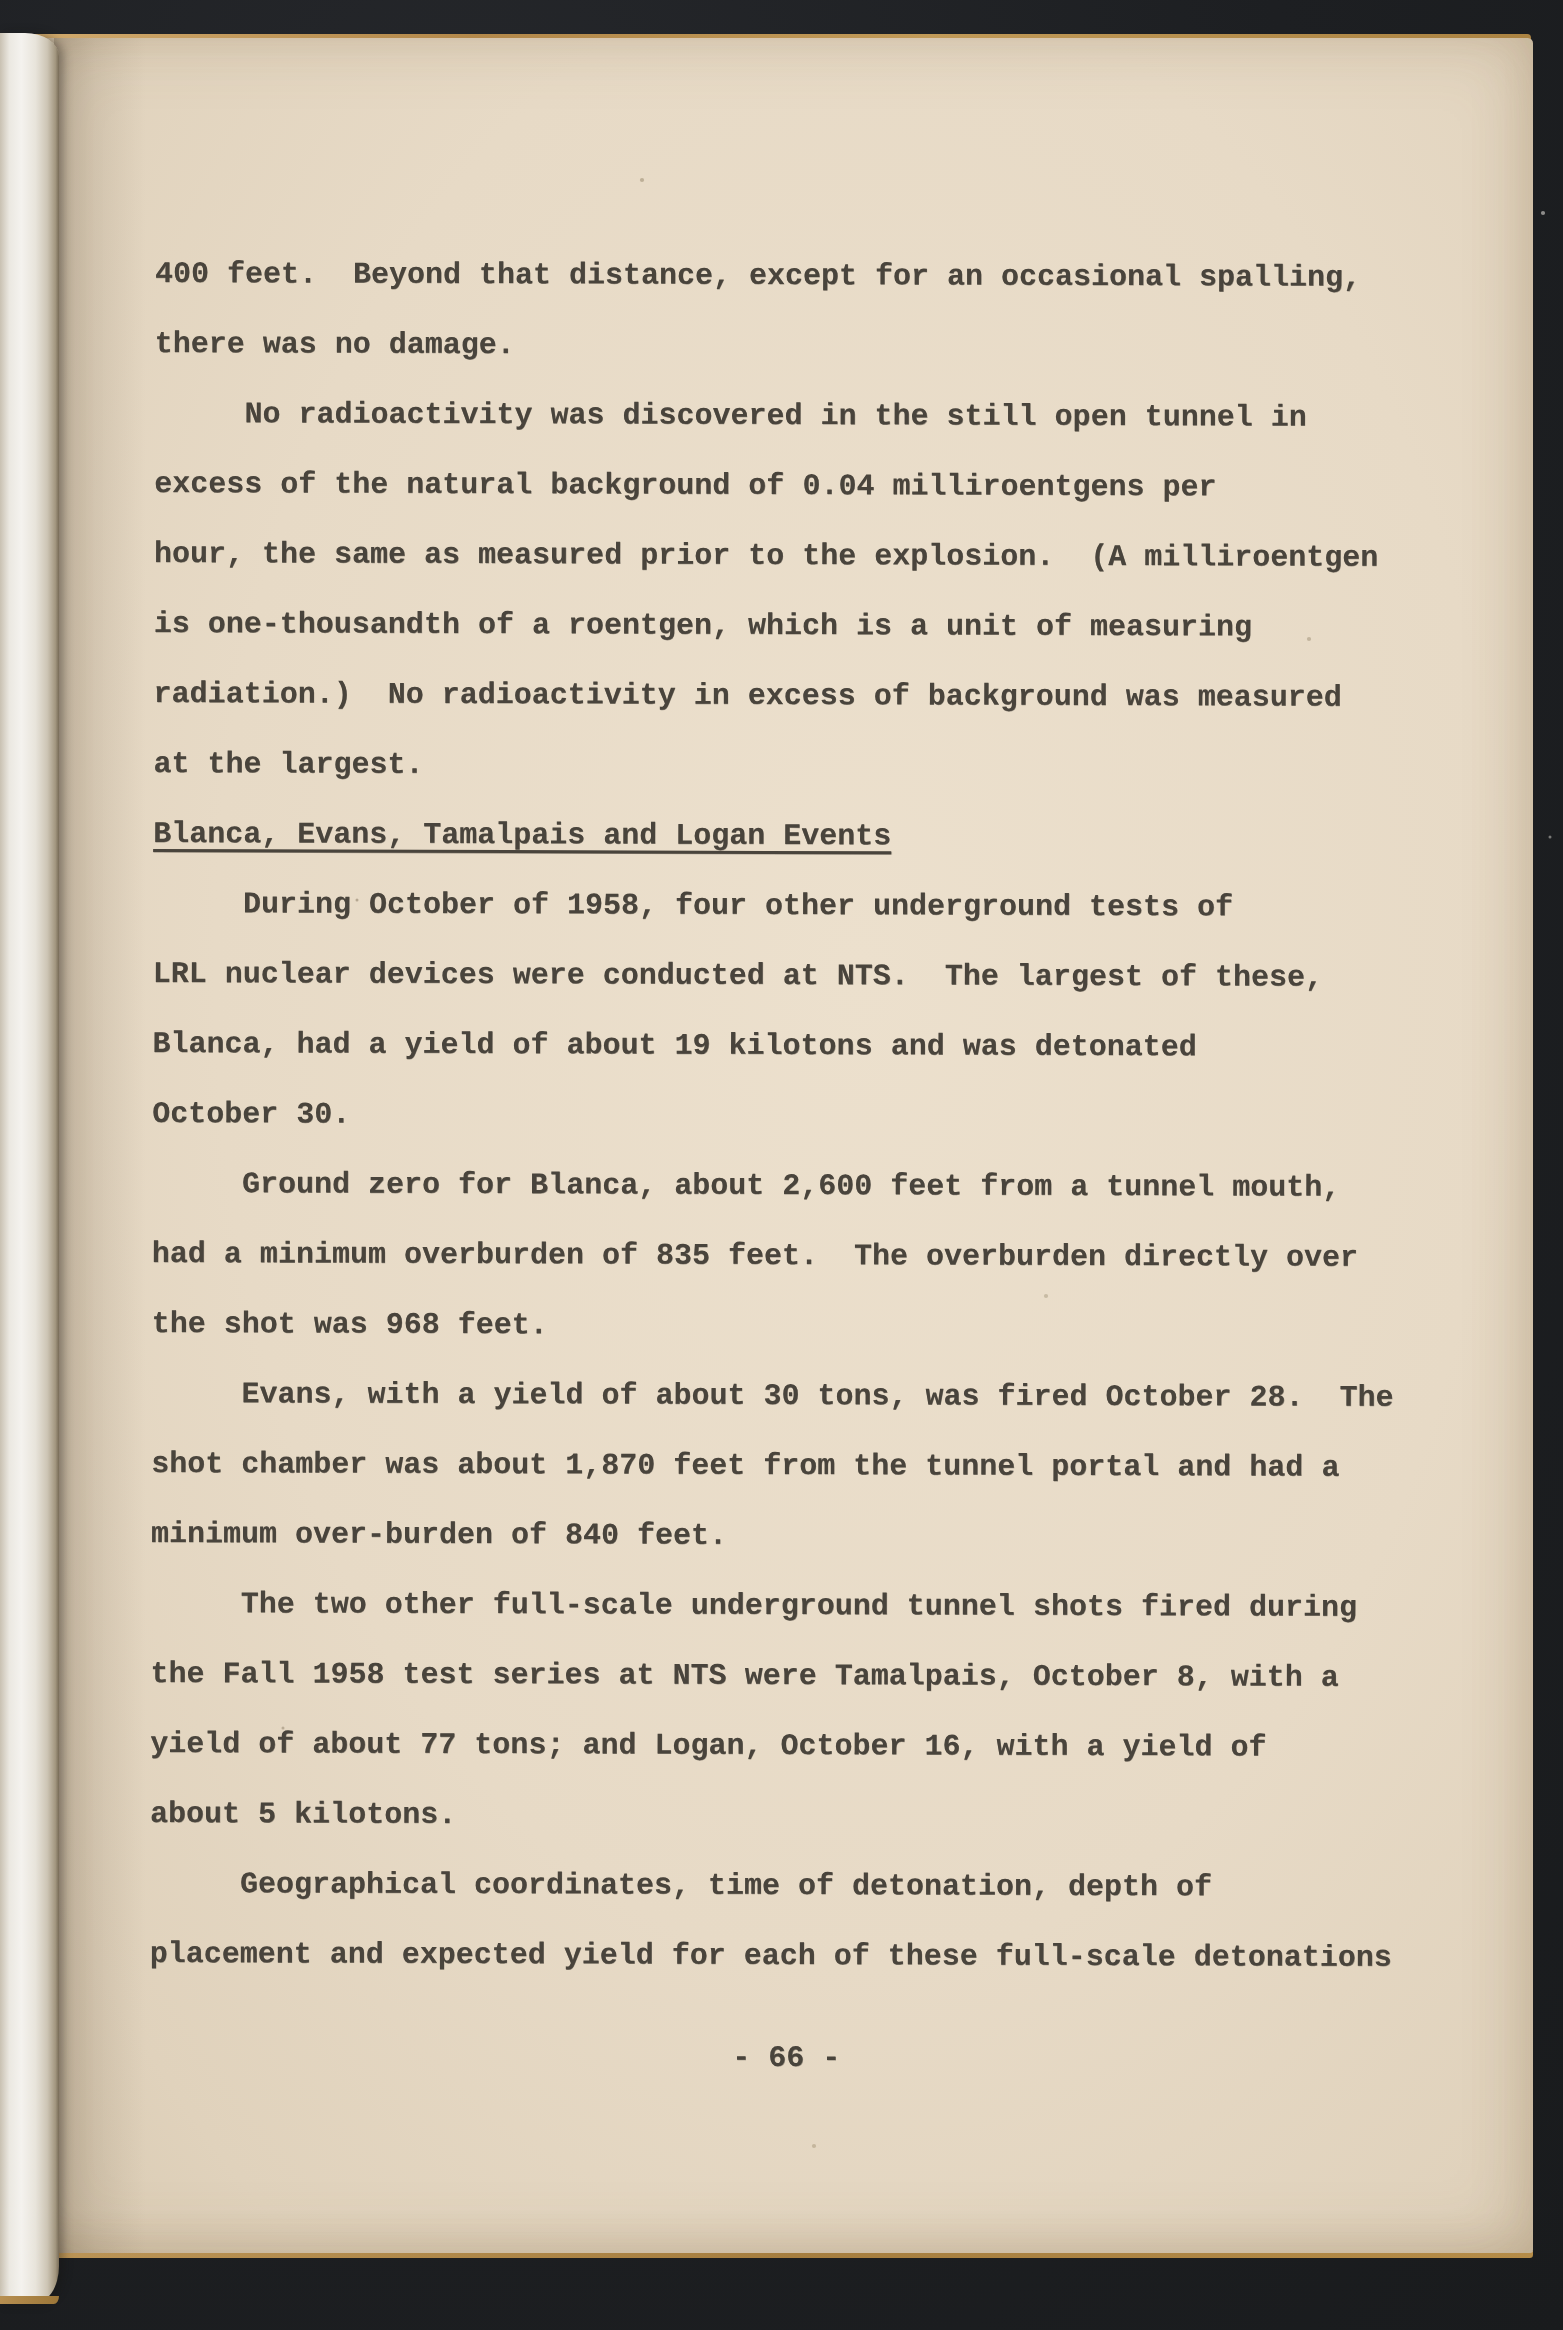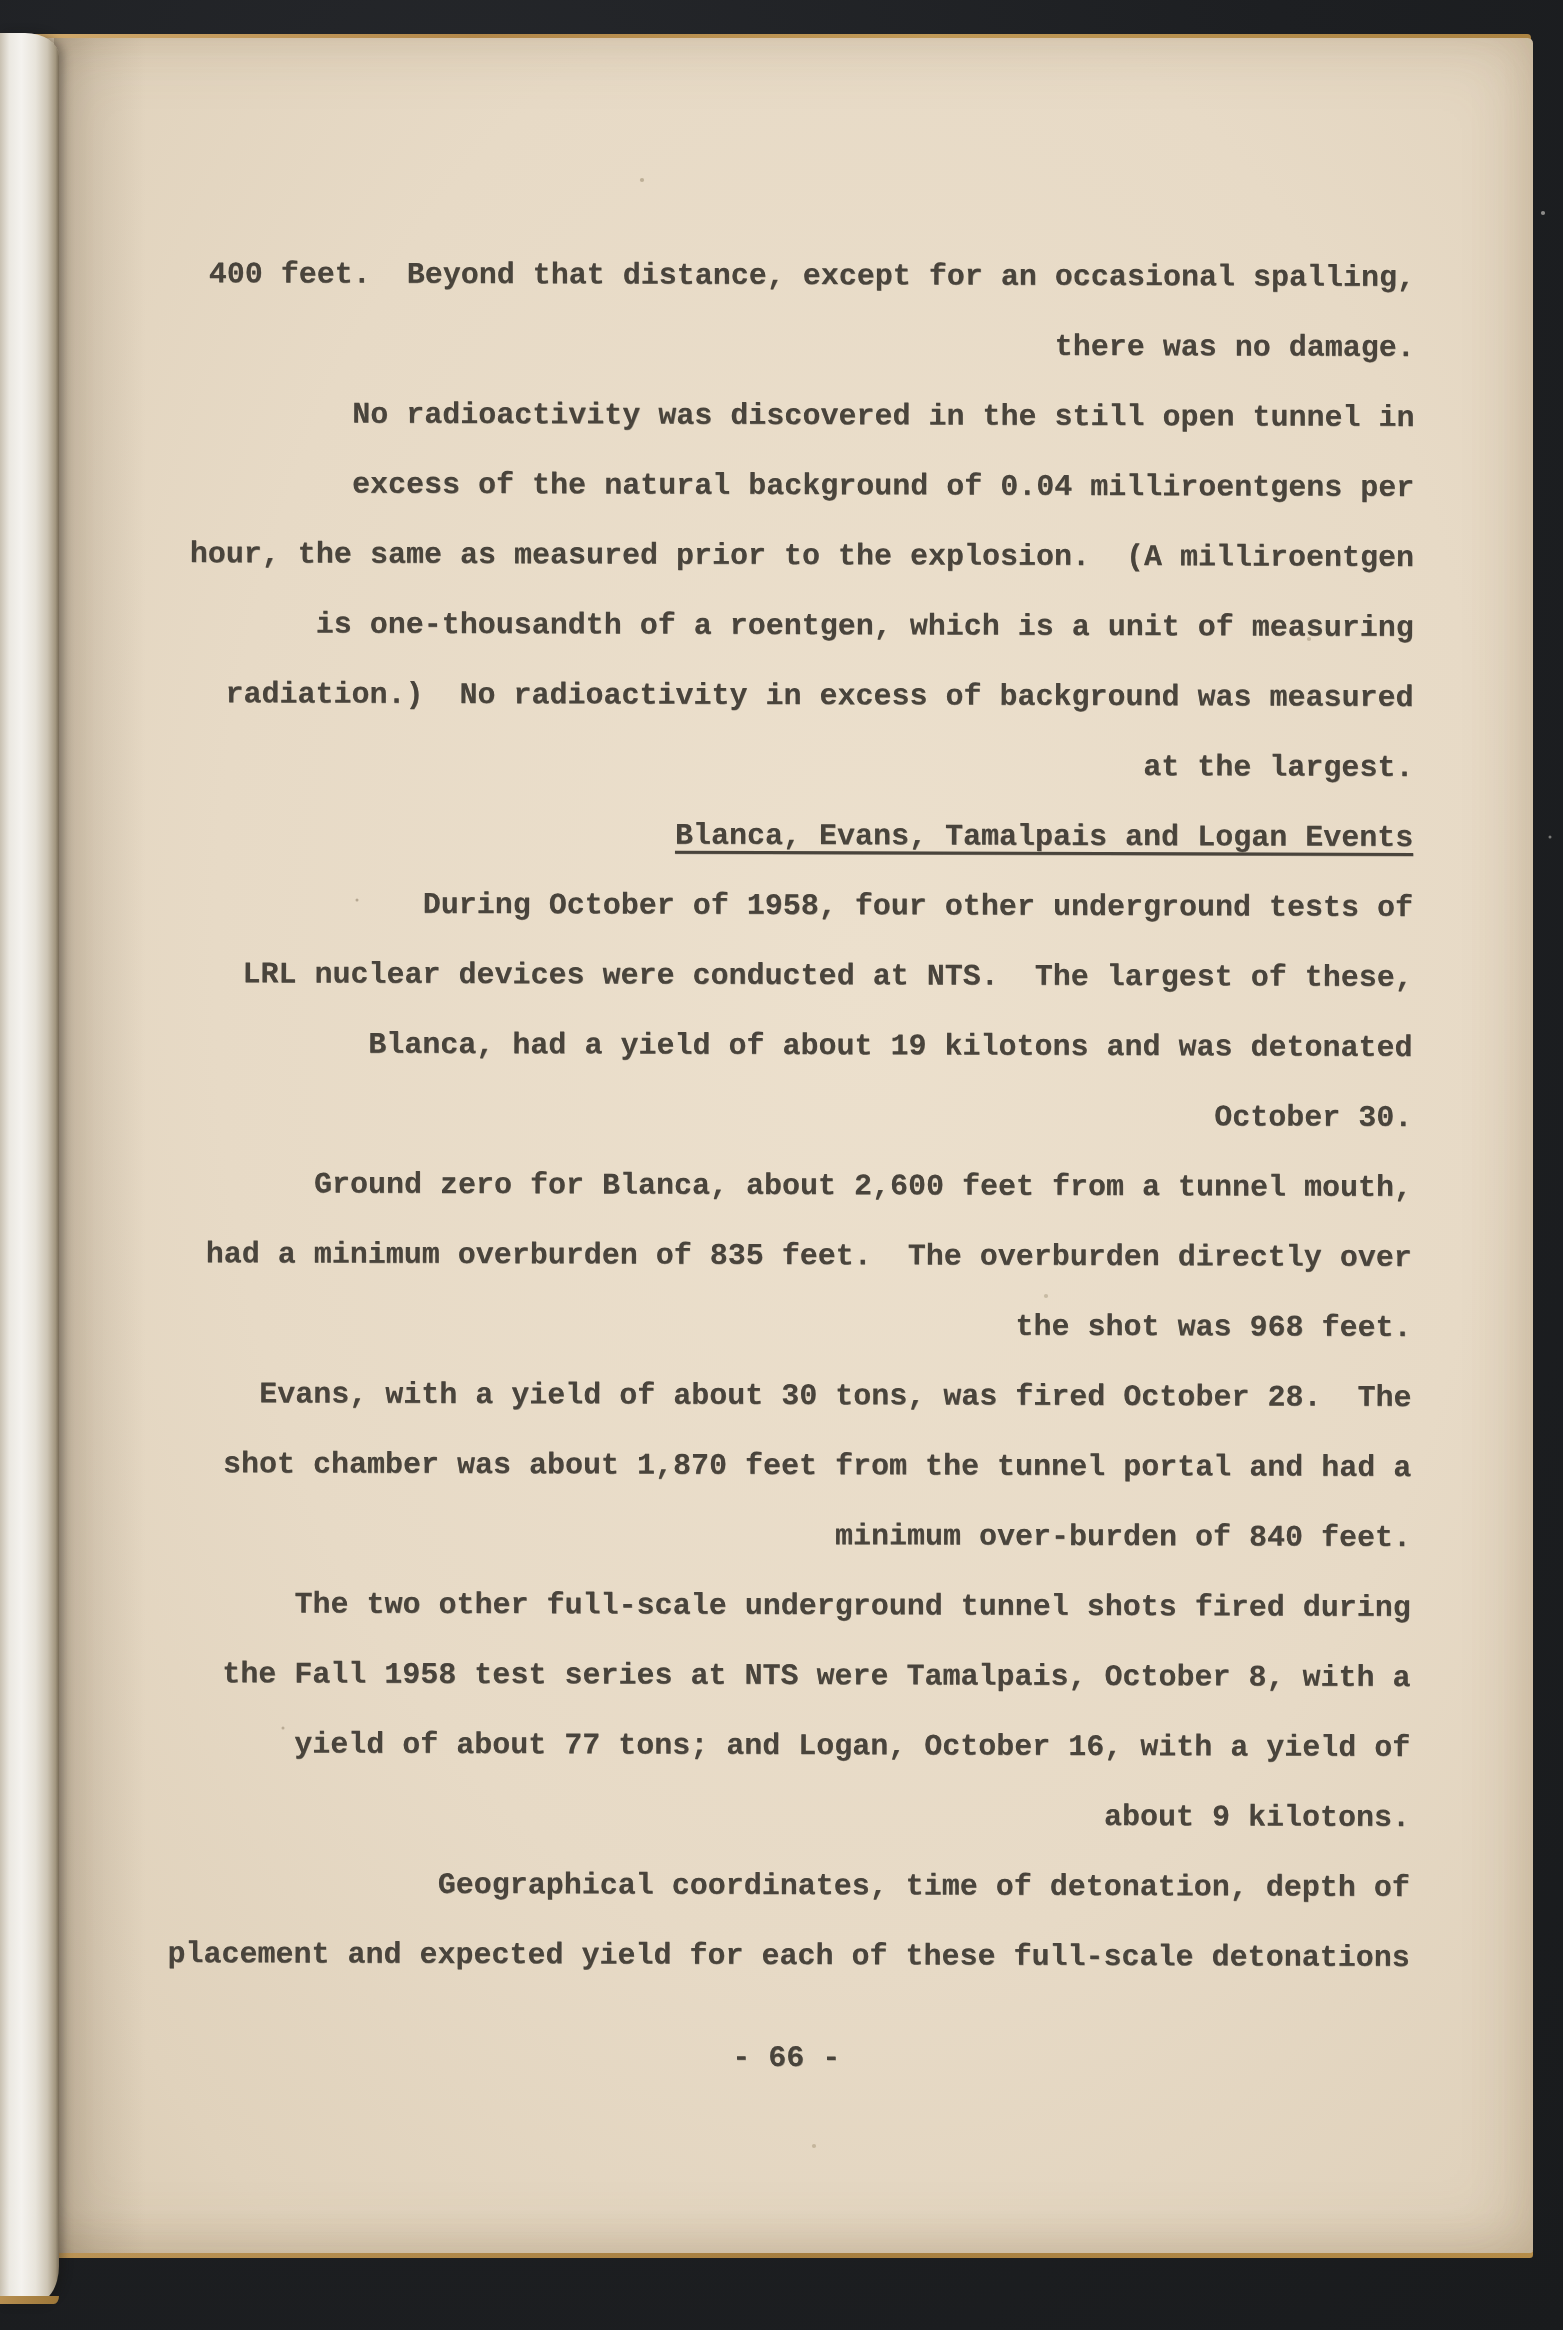--- a/index.html
+++ b/index.html
@@ -9,21 +9,20 @@
     height: 2330px;
     background: #202225;
     overflow: hidden;
     font-family: "Liberation Mono", "DejaVu Sans Mono", monospace;
   }
   .book {
     position: absolute;
     inset: 0;
     background:
       radial-gradient(ellipse at 30% 20%, #26282c 0%, #1d1f22 55%, #191b1d 100%);
-    text-align: right;
   }
   
   .page-top-edge {
     position: absolute;
     left: 22px; top: 34px;
     width: 1509px; height: 7px;
     background: linear-gradient(90deg, #d2ab6e 0%, #b3884a 30%, #c19a58 60%, #ab8342 100%);
     border-radius: 3.8px 3.8px 0 0;
   }
   .page-bottom-edge {
@@ -179,21 +178,21 @@
   <div class="line"><span class="line-text">shot chamber was about 1,870 feet from the tunnel portal and had a</span></div>
 
   <div class="line"><span class="line-text">minimum over-burden of 840 feet.</span></div>
 
   <div class="line indent"><span class="line-text">The two other full-scale underground tunnel shots fired during</span></div>
 
   <div class="line"><span class="line-text">the Fall 1958 test series at NTS were Tamalpais, October 8, with a</span></div>
 
   <div class="line"><span class="line-text">yield of about 77 tons; and Logan, October 16, with a yield of</span></div>
 
-  <div class="line"><span class="line-text">about 9 kilotons.</span></div>
+  <div class="line"><span class="line-text">about 5 kilotons.</span></div>
 
   <div class="line indent"><span class="line-text">Geographical coordinates, time of detonation, depth of</span></div>
 
   <div class="line"><span class="line-text">placement and expected yield for each of these full-scale detonations</span></div>
 </div>
     <div class="page-number">- 66 -</div>
   </div>
 
 </div>
 

